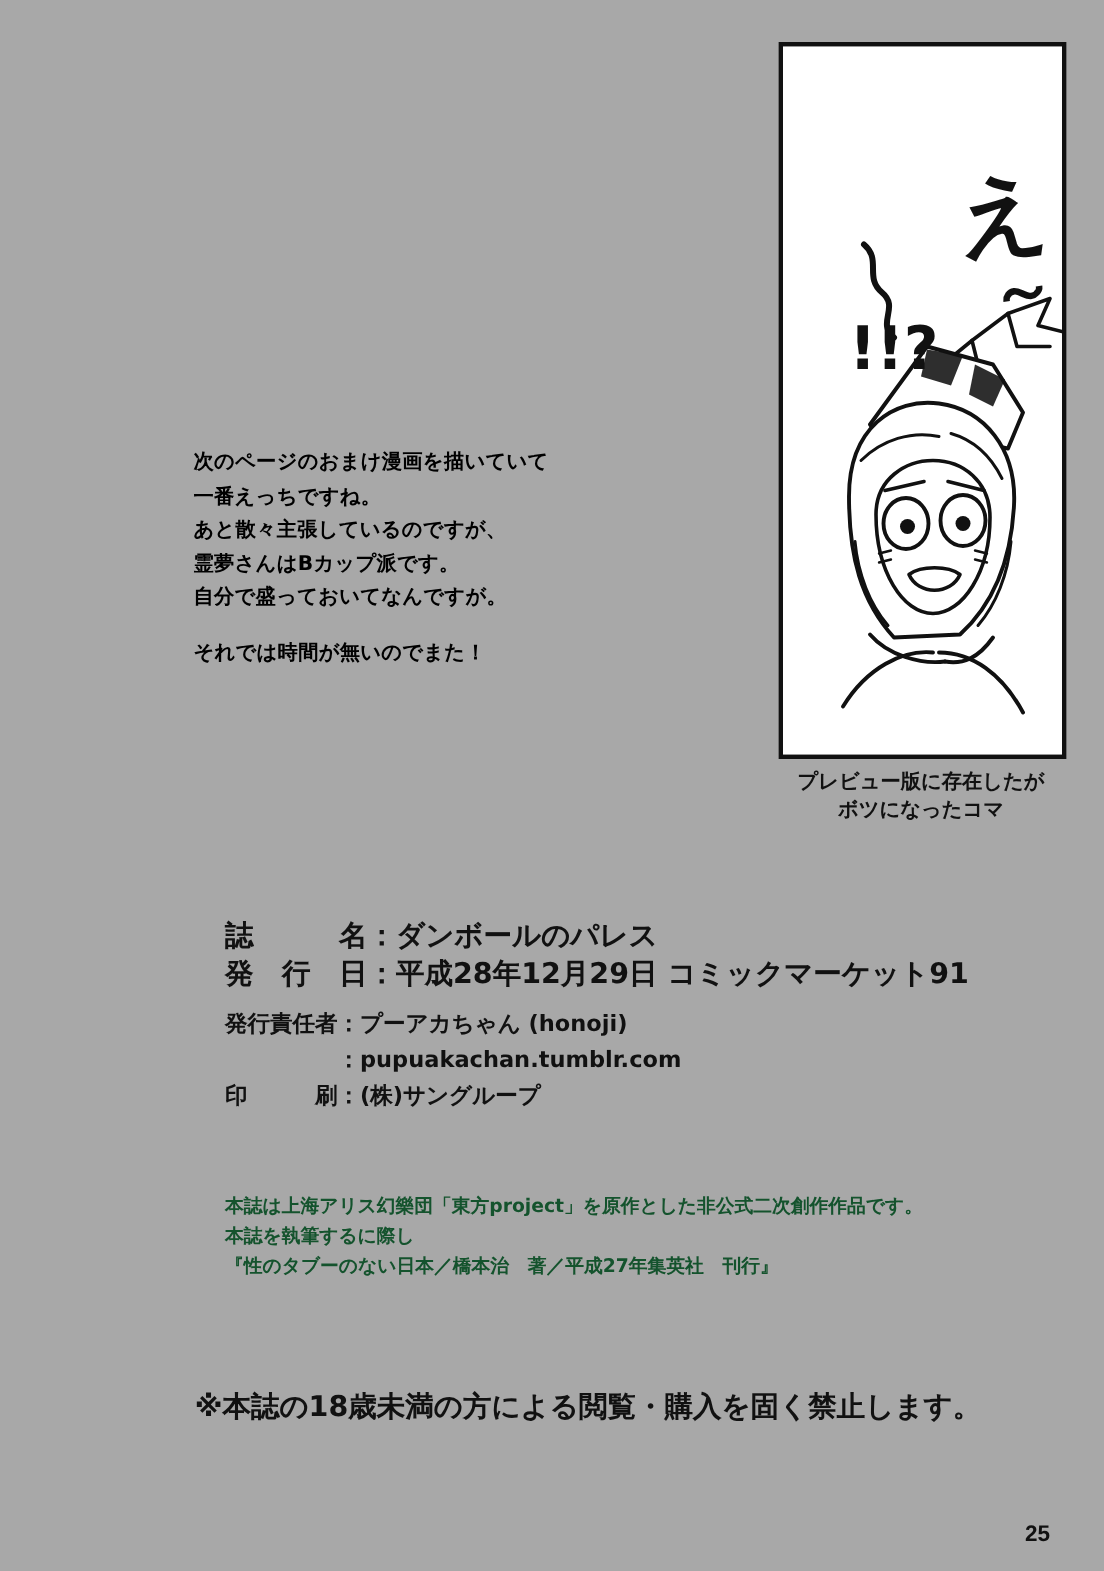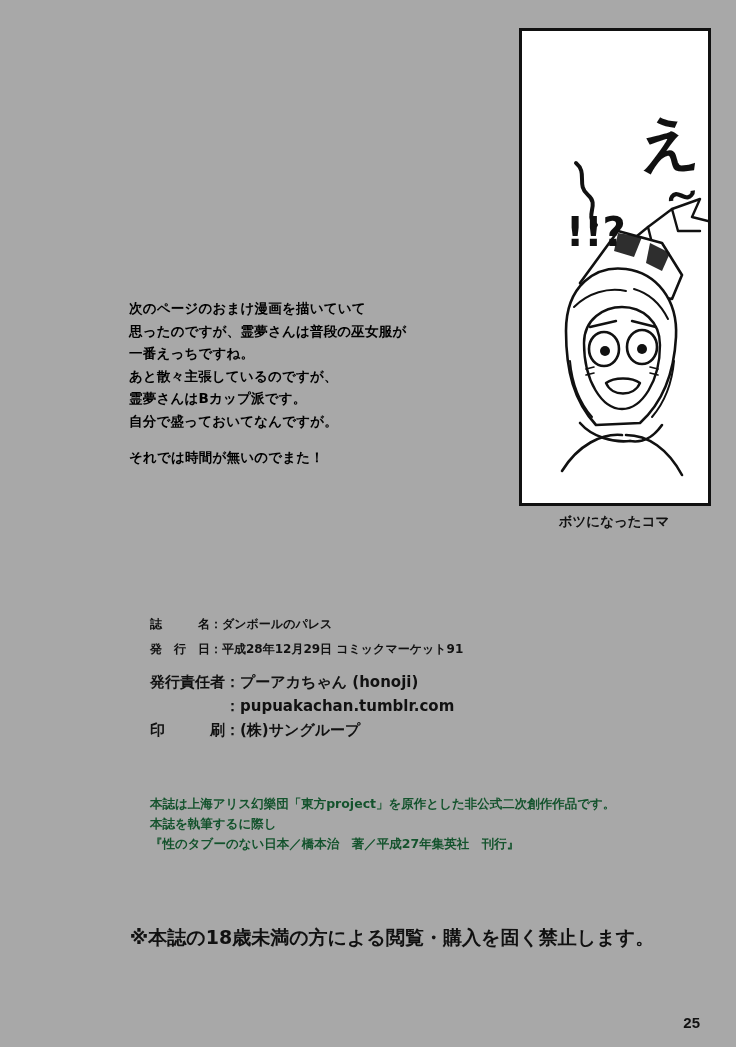--- a/index.html
+++ b/index.html
@@ -66,21 +66,21 @@
 
   
   .colophon {
     position: absolute;
     left: 150px;
     top: 612px;
     width: 470px;
     color: #111;
   }
   .colo-row {
-    font-size: 12px;
+    font-size: 19px;
     font-weight: bold;
     line-height: 25px;
     white-space: pre;
   }
   .colo-group-2 {
     margin-top: 8px;
   }
   .colo-row.small {
     font-size: 15px;
     line-height: 24px;
@@ -122,21 +122,20 @@
     font-family: "Liberation Sans", sans-serif;
   }
 </style>
 </head>
 <body>
 
 <div class="page">
 
   <div class="afterword">
     <span class="ln">次のページのおまけ漫画を描いていて</span>
-    <span class="ln">思ったのですが、霊夢さんは普段の巫女服が</span>
     <span class="ln">一番えっちですね。</span>
     <span class="ln">あと散々主張しているのですが、</span>
     <span class="ln">霊夢さんはBカップ派です。</span>
     <span class="ln">自分で盛っておいてなんですが。</span>
     <span class="gap"></span>
     <span class="ln">それでは時間が無いのでまた！</span>
   </div>
 
   <div class="panel">
     <svg width="186" height="472" viewBox="0 0 186 472">
@@ -212,20 +211,21 @@
         <text x="44" y="215" font-family="'DejaVu Sans', sans-serif" font-size="40" font-weight="bold" fill="#111111">!!?</text>
       </g>
 
       <g fill="none" stroke="#111111" stroke-width="4" stroke-linecap="round">
         <path d="M54 132 C66 142, 54 154, 66 164 C78 174, 62 184, 74 194"></path>
       </g>
     </svg>
   </div>
 
   <div class="panel-caption">
+    <span>プレビュー版に存在したが</span>
     <span>ボツになったコマ</span>
   </div>
 
   <div class="colophon">
     <div class="colo-row">誌　　　名：ダンボールのパレス</div>
     <div class="colo-row">発　行　日：平成28年12月29日 コミックマーケット91</div>
     <div class="colo-group-2">
       <div class="colo-row small">発行責任者：プーアカちゃん (honoji)</div>
       <div class="colo-row small">　　　　　：pupuakachan.tumblr.com</div>
       <div class="colo-row small">印　　　刷：(株)サングループ</div>

